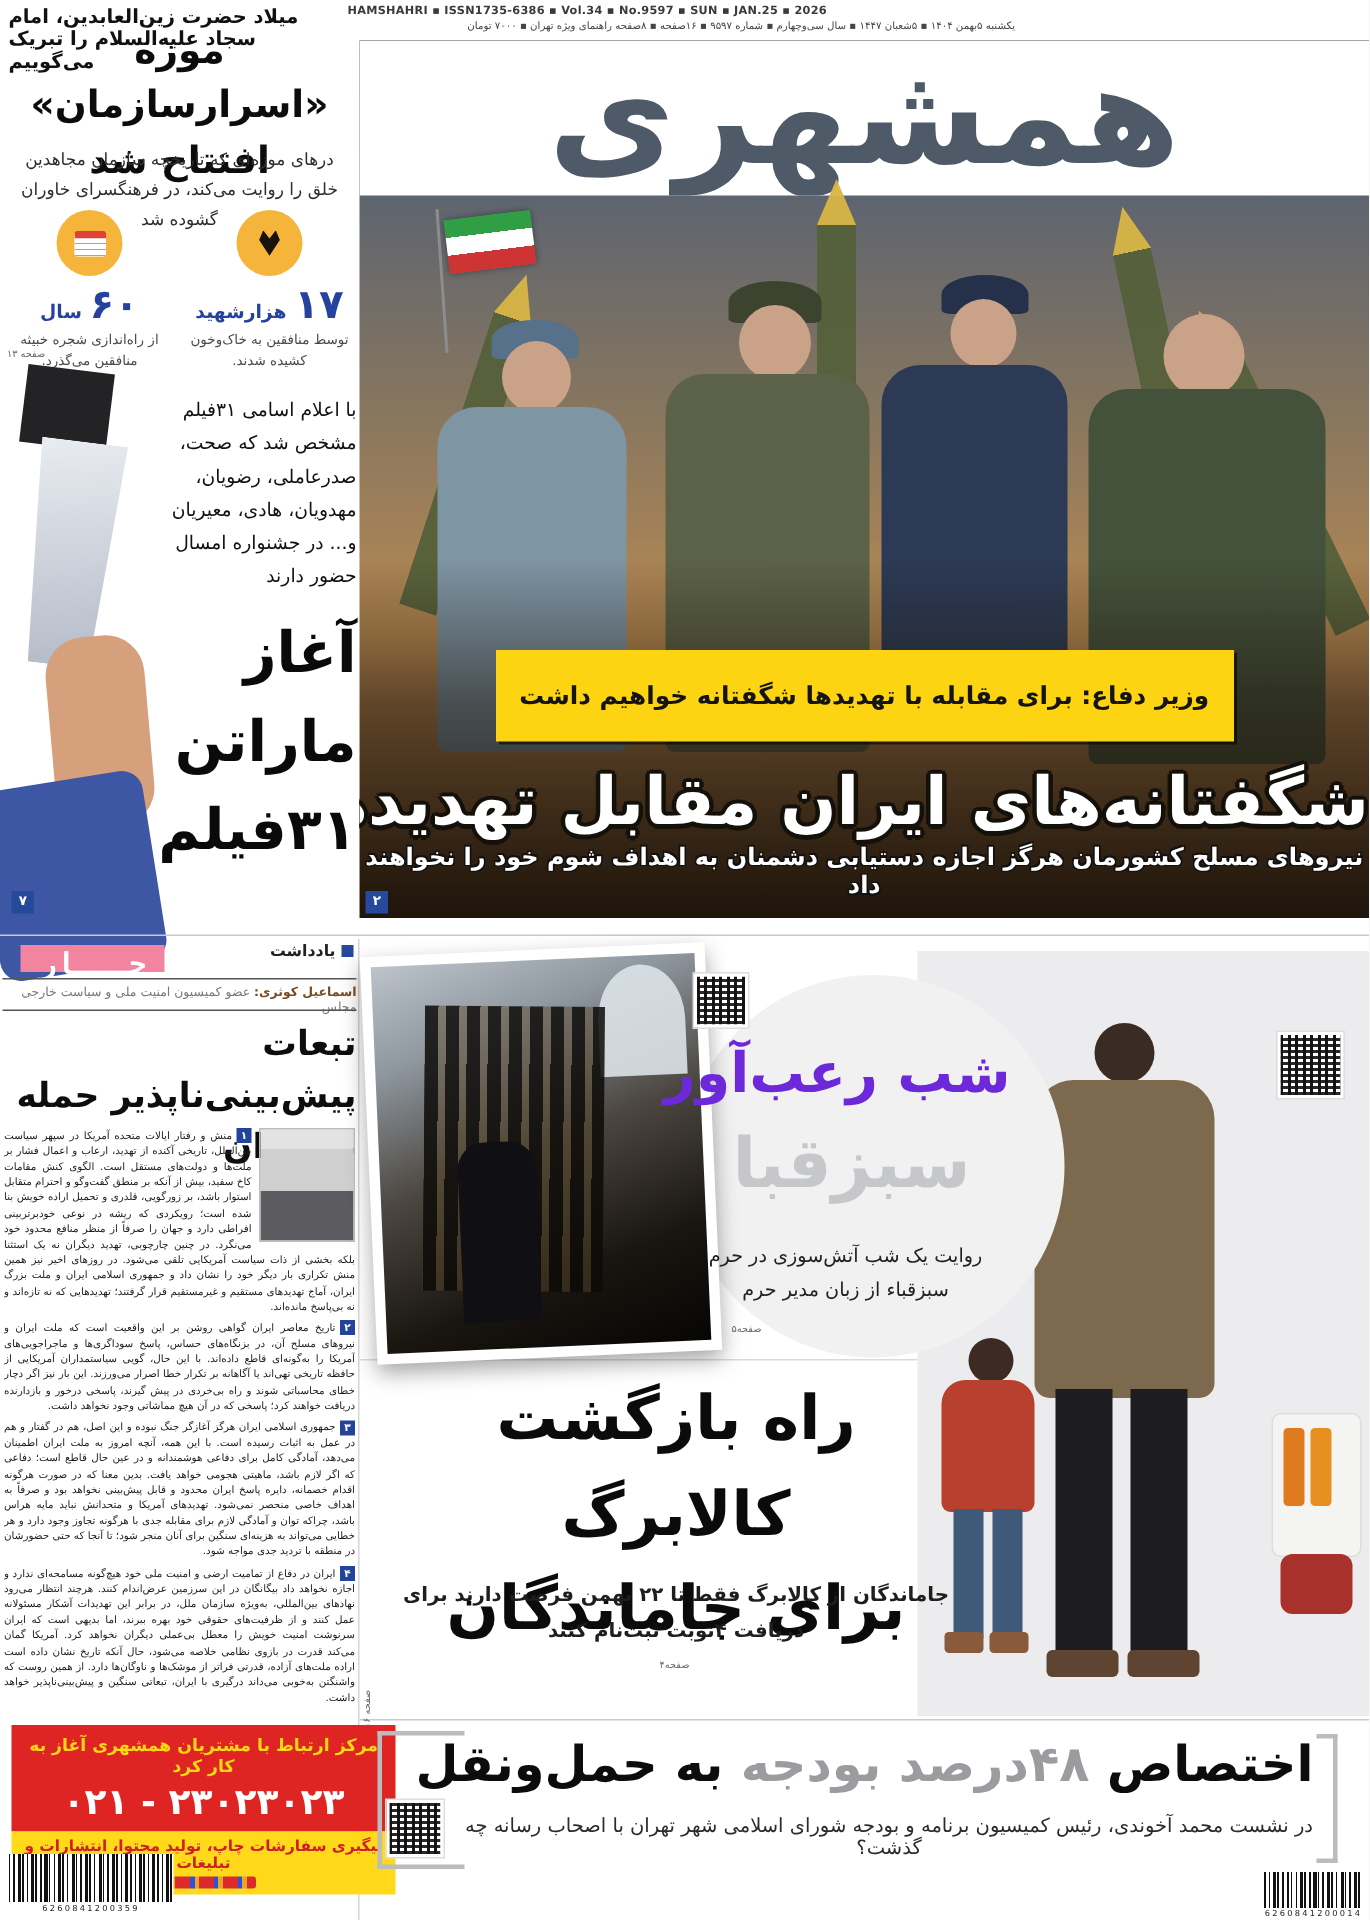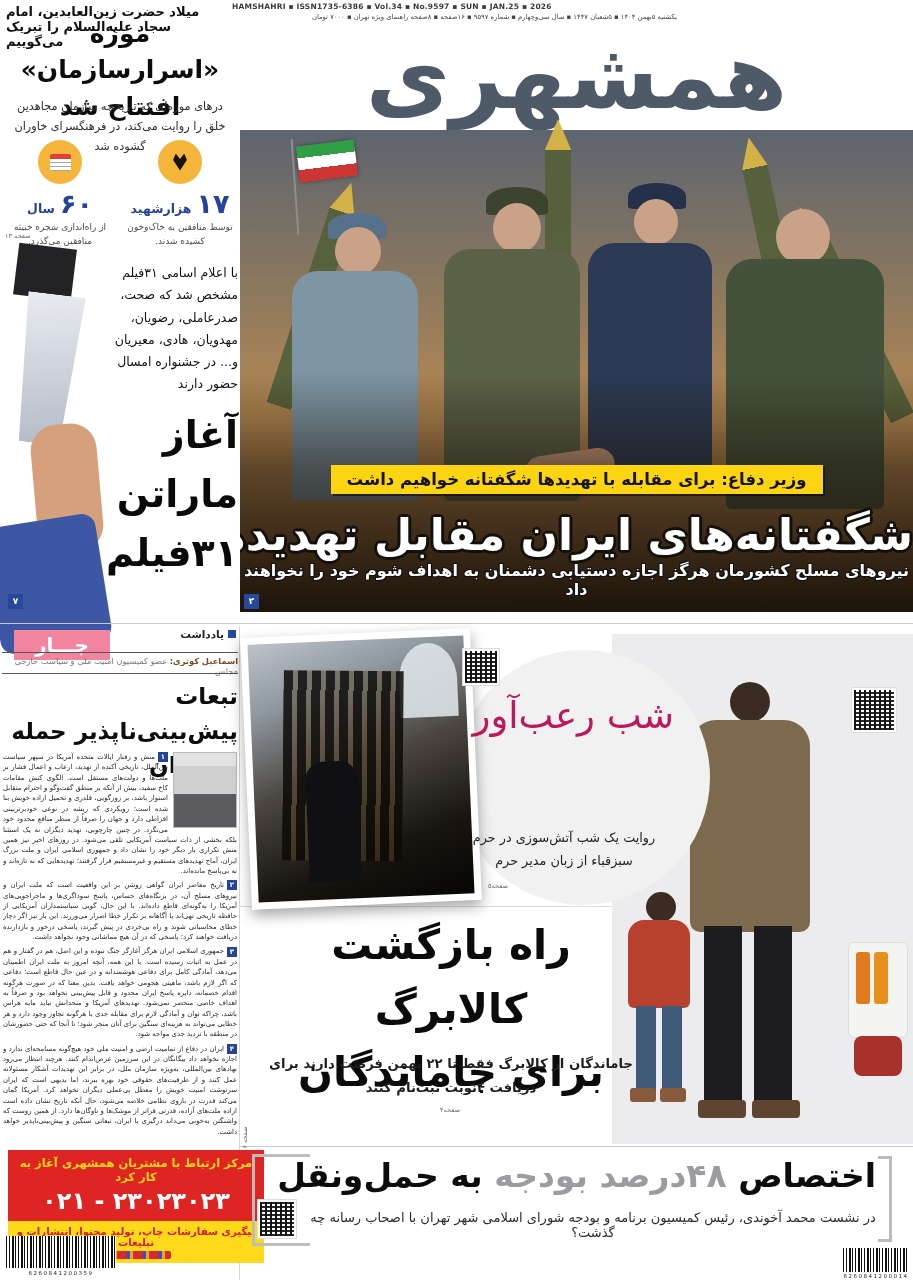--- a/index.html
+++ b/index.html
@@ -23,21 +23,21 @@
   .flagpole{position:absolute;left:54px;top:112px;width:2px;height:96px;background:#8d8d8d;transform:rotate(-4deg);}
   .missile{position:absolute;width:26px;height:235px;background:linear-gradient(180deg,#d8b545 0 13%,#55603a 13% 100%);
     clip-path:polygon(50% 0,100% 13%,100% 100%,0 100%,0 13%);opacity:.95;}
   .fig-head{position:absolute;border-radius:50%;background:#c9a287;}
   .fig-cap{position:absolute;border-radius:50% 50% 10% 10%;}
   .fig-torso{position:absolute;border-radius:26px 26px 6px 6px;}
   .hands{position:absolute;left:285px;top:425px;width:90px;height:32px;background:#d5a483;border-radius:16px;transform:rotate(-8deg);}
   .photo-shade{position:absolute;left:0;bottom:0;width:100%;height:240px;
     background:linear-gradient(180deg,rgba(28,20,12,0) 0%,rgba(28,20,12,.55) 40%,rgba(22,15,8,.94) 100%);}
   .kicker{position:absolute;left:50%;bottom:118px;transform:translateX(-50%);background:#fcd411;color:#141414;
-    font-size:16.5px;font-weight:bold;padding:5px 16px;white-space:nowrap;box-shadow:2px 2px 0 rgba(0,0,0,.55);}
+    font-size:16.5px;font-weight:bold;padding:21px 16px;white-space:nowrap;box-shadow:2px 2px 0 rgba(0,0,0,.55);}
   .main-hl{position:absolute;left:0;bottom:52px;width:100%;text-align:center;color:#fff;font-size:44px;font-weight:bold;white-space:nowrap;
     text-shadow:2px 2px 0 #14100a,-2px 2px 0 #14100a,2px -2px 0 #14100a,-2px -2px 0 #14100a,0 3px 0 #14100a,3px 0 0 #14100a,-3px 0 0 #14100a,0 -3px 0 #14100a;}
   .main-sub{position:absolute;left:0;bottom:13px;width:100%;text-align:center;color:#fff;font-size:16px;font-weight:bold;
     text-shadow:1px 1px 0 #111,-1px 1px 0 #111,1px -1px 0 #111,-1px -1px 0 #111;}
   .pmark{width:15px;height:15px;background:#27499c;color:#fff;font-size:9px;font-weight:bold;text-align:center;line-height:15px;z-index:9;}
 
   
   .mus-title{left:0;top:16px;width:240px;text-align:center;font-size:25px;font-weight:bold;color:#0c0c0c;line-height:1.45;}
   .mus-sub{left:12px;top:97px;width:216px;text-align:center;font-size:11.3px;color:#2e2e2e;line-height:1.75;}
   .stats{left:0;top:140px;width:240px;display:flex;}
@@ -56,22 +56,22 @@
     clip-path:polygon(10% 0,90% 0,78% 100%,22% 100%);transform:rotate(7deg);}
   .t-hand{left:34px;top:424px;width:66px;height:128px;background:#d7a07c;border-radius:26px;transform:rotate(-5deg);}
   .t-sleeve{left:-8px;top:520px;width:112px;height:128px;background:#3d57a5;border-radius:14px;transform:rotate(-9deg);}
   .fest-lead{right:675px;left:105px;top:262px;font-size:12.5px;line-height:1.78;color:#111;text-align:right;}
   .fest-hl{left:66px;top:406px;width:172px;font-size:38px;font-weight:bold;line-height:1.55;color:#0a0a0a;}
 
   .vline{width:1px;background:#d6d6d8;}
   .hline{height:1px;background:#c9c9cb;}
 
   
-  .jar{left:14px;top:630px;width:96px;height:30px;background:#f2849f;color:#fff;font-size:20px;font-weight:bold;
-    text-align:center;line-height:30px;letter-spacing:2px;}
+  .jar{left:14px;top:630px;width:96px;height:18px;background:#f2849f;color:#fff;font-size:20px;font-weight:bold;
+    text-align:center;line-height:30px;letter-spacing:2px;font-family:Liberation Mono, monospace;}
   .note-row{left:120px;top:628px;width:116px;display:flex;justify-content:flex-start;align-items:center;gap:4px;}
   .note-sq{width:8px;height:8px;background:#27499c;}
   .note-txt{font-size:10.5px;font-weight:bold;color:#222;}
   .op-line{left:2px;width:236px;height:1px;background:#555;}
   .op-byline{left:2px;top:656px;width:236px;font-size:8.3px;color:#777;}
   .op-byline b{color:#7a4a22;}
   .op-hl{left:0;top:679px;width:238px;text-align:right;padding-left:6px;font-size:23px;font-weight:bold;line-height:1.5;color:#0d0d0d;}
   .op-body{left:3px;top:752px;width:234px;height:392px;font-size:6.9px;line-height:1.5;text-align:justify;color:#1c1c1c;overflow:hidden;}
   .op-body p{margin:0 0 4px;}
   .op-photo{float:right;width:64px;height:76px;margin:0 0 4px 5px;border:1px solid #bbb;
@@ -95,21 +95,21 @@
     box-shadow:0 6px 14px rgba(0,0,0,.35);z-index:3;}
   .shrine-img{width:100%;height:100%;position:relative;overflow:hidden;
     background:linear-gradient(160deg,#bcc3ca 0%,#8e969e 22%,#4c4741 48%,#191510 76%,#070604 100%);}
   .sh-arch{position:absolute;right:8px;top:6px;width:58px;height:74px;border-radius:50% 50% 0 0;background:#dbe3e8;opacity:.9;}
   .sh-bars{position:absolute;left:30px;top:30px;width:120px;height:190px;
     background:repeating-linear-gradient(90deg,#0c0a07 0 9px,rgba(90,70,40,.55) 9px 14px);transform:rotate(3deg);opacity:.85;}
   .sh-person{position:absolute;left:52px;bottom:18px;width:52px;height:120px;background:#101014;border-radius:18px 18px 0 0;}
   .qr{background:
       repeating-linear-gradient(0deg,rgba(17,17,17,.9) 0 2px,transparent 2px 4px),
       repeating-linear-gradient(90deg,#161616 0 2px,#fff 2px 5px);border:2px solid #fff;outline:1px solid #ddd;z-index:4;}
-  .shb-hl1{left:462px;top:694px;width:212px;text-align:right;font-size:37px;font-weight:normal;color:#be185d;z-index:4;white-space:nowrap;}
+  .shb-hl1{left:462px;top:694px;width:212px;text-align:right;font-size:37px;font-weight:bold;color:#6d28d9;z-index:4;white-space:nowrap;}
   .shb-hl2{left:462px;top:748px;width:212px;text-align:center;font-size:46px;font-weight:bold;color:#c6c7ca;z-index:4;}
   .shb-sub{left:455px;top:826px;width:218px;text-align:center;font-size:12.8px;line-height:1.8;color:#222;z-index:4;}
   .shb-p{left:488px;top:882px;z-index:4;}
   .fc-photo{left:612px;top:634px;width:301px;height:510px;background:#ececee;overflow:hidden;}
   .kal-hl{left:250px;top:914px;width:402px;text-align:center;font-size:41px;font-weight:bold;line-height:1.55;color:#0b0b0b;z-index:5;}
   .kal-sub{left:268px;top:1052px;width:366px;text-align:center;font-size:13.2px;font-weight:600;line-height:1.8;color:#1e1e1e;z-index:5;}
   .kal-p{left:440px;top:1106px;z-index:5;text-align:center;}
 
   
   .p16{left:241px;top:1152px;transform:rotate(-90deg);transform-origin:left top;}
@@ -252,20 +252,21 @@
       <div class="sh-arch"></div>
       <div class="sh-bars"></div>
       <div class="sh-person"></div>
     </div>
   </div>
   <div class="abs qr" style="left:463px;top:649px;width:36px;height:36px;"></div>
 
   <div class="abs qr" style="left:852px;top:688px;width:44px;height:44px;"></div>
 
   <div class="abs shb-hl1">شب رعب‌آور</div>
+  <div class="abs shb-hl2">سبزقبا</div>
   <div class="abs shb-sub">روایت یک شب آتش‌سوزی در حرم سبزقباء از زبان مدیر حرم</div>
   <div class="abs tiny shb-p">صفحه۵</div>
 
   <div class="abs kal-hl">
     <div>راه بازگشت کالابرگ</div>
     <div>برای جاماندگان</div>
   </div>
   <div class="abs kal-sub">جاماندگان از کالابرگ فقط تا ۲۲ بهمن فرصت دارند برای دریافت ۴نوبت ثبت‌نام کنند</div>
   <div class="abs tiny kal-p">صفحه۴</div>
 

